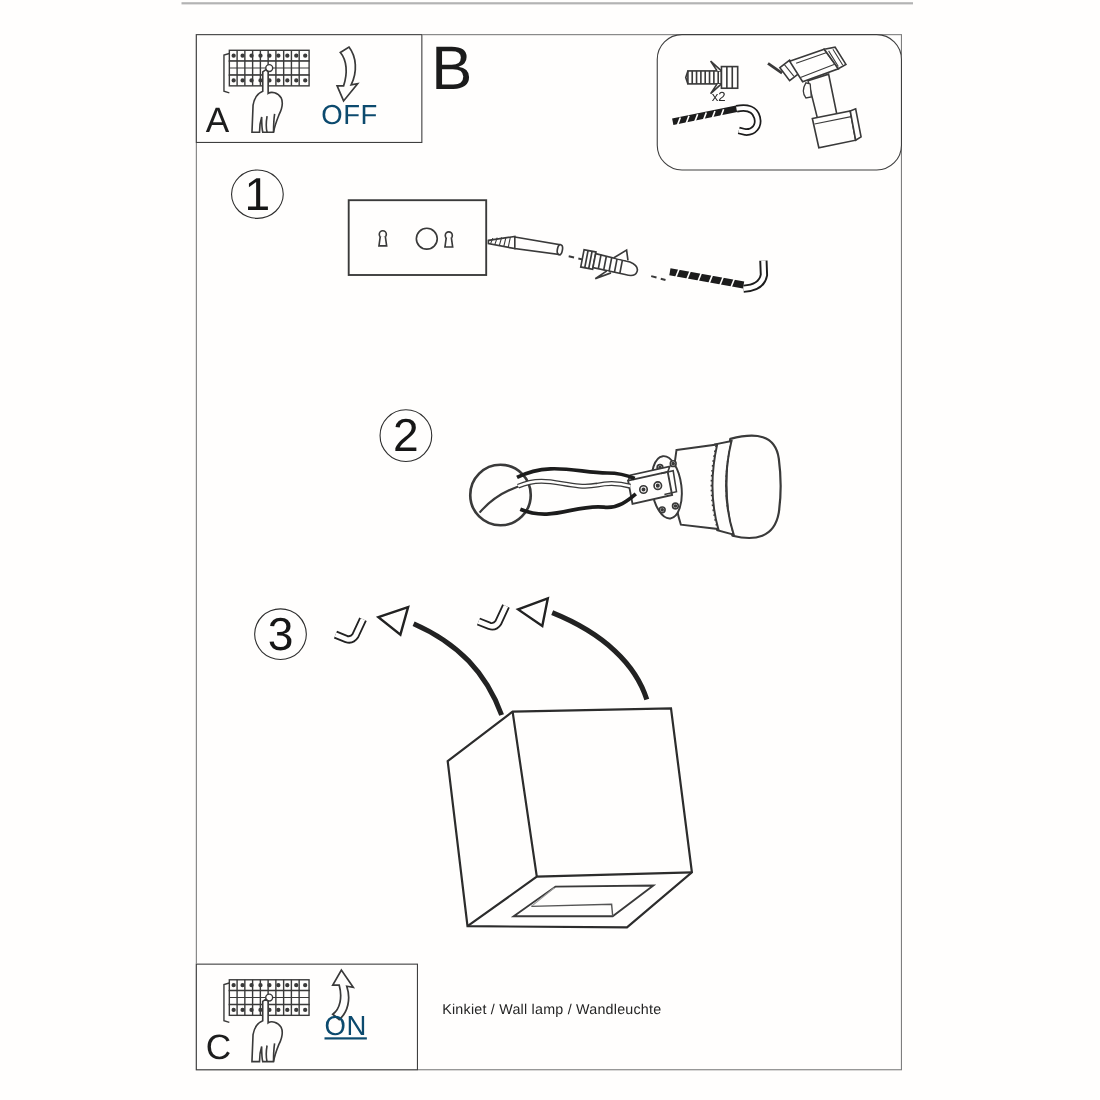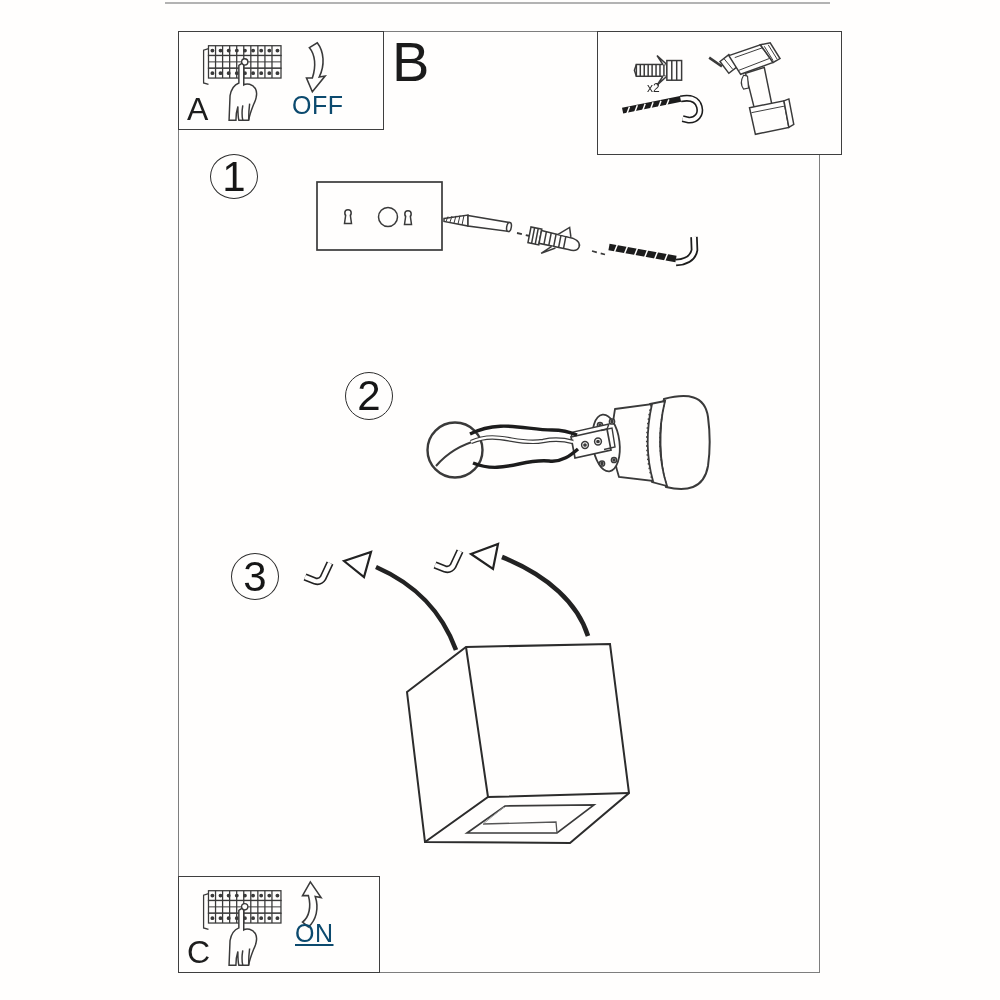--- a/index.html
+++ b/index.html
@@ -3,21 +3,21 @@
 <meta charset="utf-8">
 <style>
   html,body{margin:0;padding:0;background:#ffffff;}
   .sheet{position:relative;width:1000px;height:1000px;background:#fffefd;overflow:hidden;
          font-family:"Liberation Sans", sans-serif;color:#1d1d1d;}
   .abs{position:absolute;}
   .scan-top-line{left:165px;top:2px;width:665px;height:0;border-top:2px solid #b3b3b3;}
   .page-frame{left:178px;top:31px;width:642px;height:942px;border:1.5px solid #7e7e7e;box-sizing:border-box;}
   .box{background:#fffefd;border:1.6px solid #3f3f3f;box-sizing:border-box;}
   .box-a{left:178px;top:31px;width:206px;height:99px;}
-  .box-b{left:597px;top:31px;width:245px;height:124px;}
+  .box-b{left:597px;top:31px;width:223px;height:124px;border-radius:23px;}
   .box-c{left:178px;top:876px;width:202px;height:97px;}
   .box svg{position:absolute;left:0;top:0;width:100%;height:100%;}
   .corner-label{position:absolute;left:8px;bottom:4px;font-size:32px;line-height:1;color:#1d1d1d;}
   .switch-label{position:absolute;font-size:25px;line-height:1;letter-spacing:0.5px;color:#0c4a6e;}
   .off-pos{left:113px;top:61px;}
   .on-pos{left:116px;top:44px;text-decoration:underline;}
   .letter-b{left:392px;top:34px;font-size:56px;line-height:1;color:#1b1b1b;}
   .x2{position:absolute;left:49px;top:49px;font-size:12px;color:#2a2a2a;}
   .step-circle{border:1.8px solid #2e2e2e;border-radius:50%;display:flex;align-items:center;
                justify-content:center;background:#fffefd;}
@@ -215,15 +215,16 @@
       <use href="#g-hand"></use>
       <g stroke="#3a3a3a" stroke-width="1.6" fill="#fffefd">
         <path d="M131,51 C139,44 142,32 138,20 L144,21 L133,5 L125,19 L131,19 C134,30 132,41 125,46 Z"></path>
       </g>
     </svg>
     <span class="corner-label">C</span>
     <span class="switch-label on-pos">ON</span>
   </section>
 
   <footer class="abs caption">
+    <p>Kinkiet / Wall lamp / Wandleuchte</p>
   </footer>
 
 </div>
 
 </body></html>

